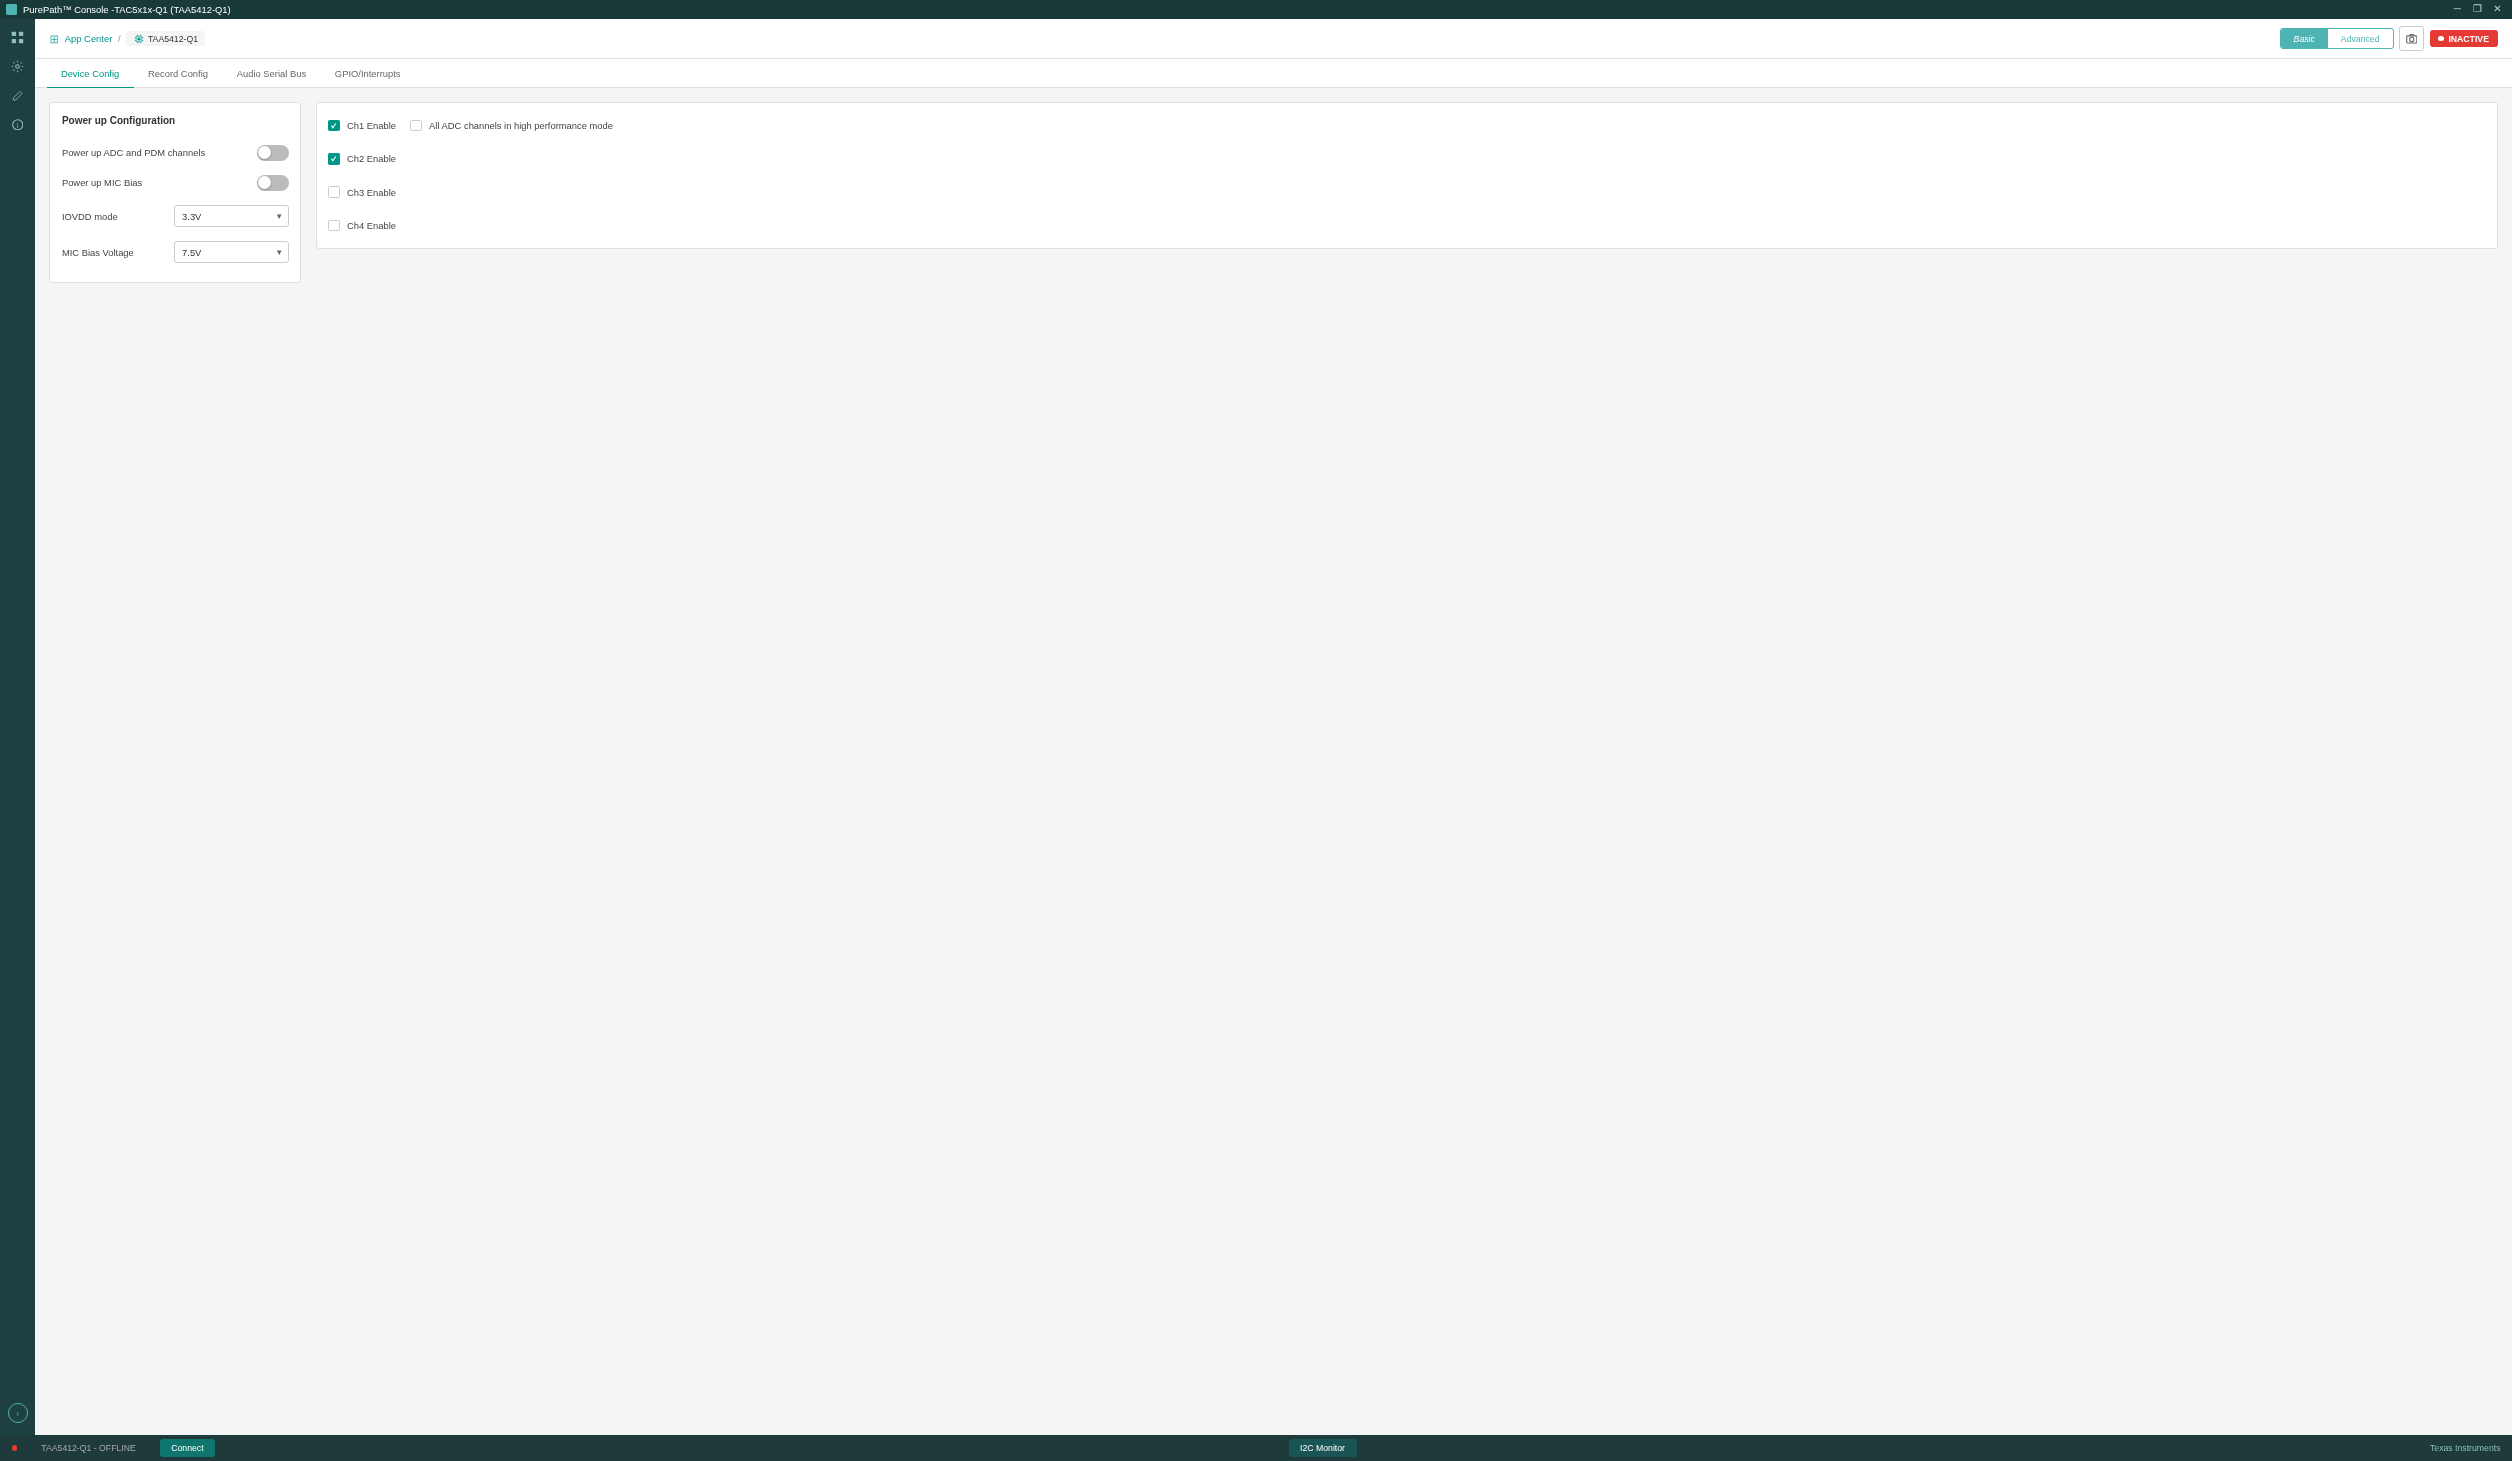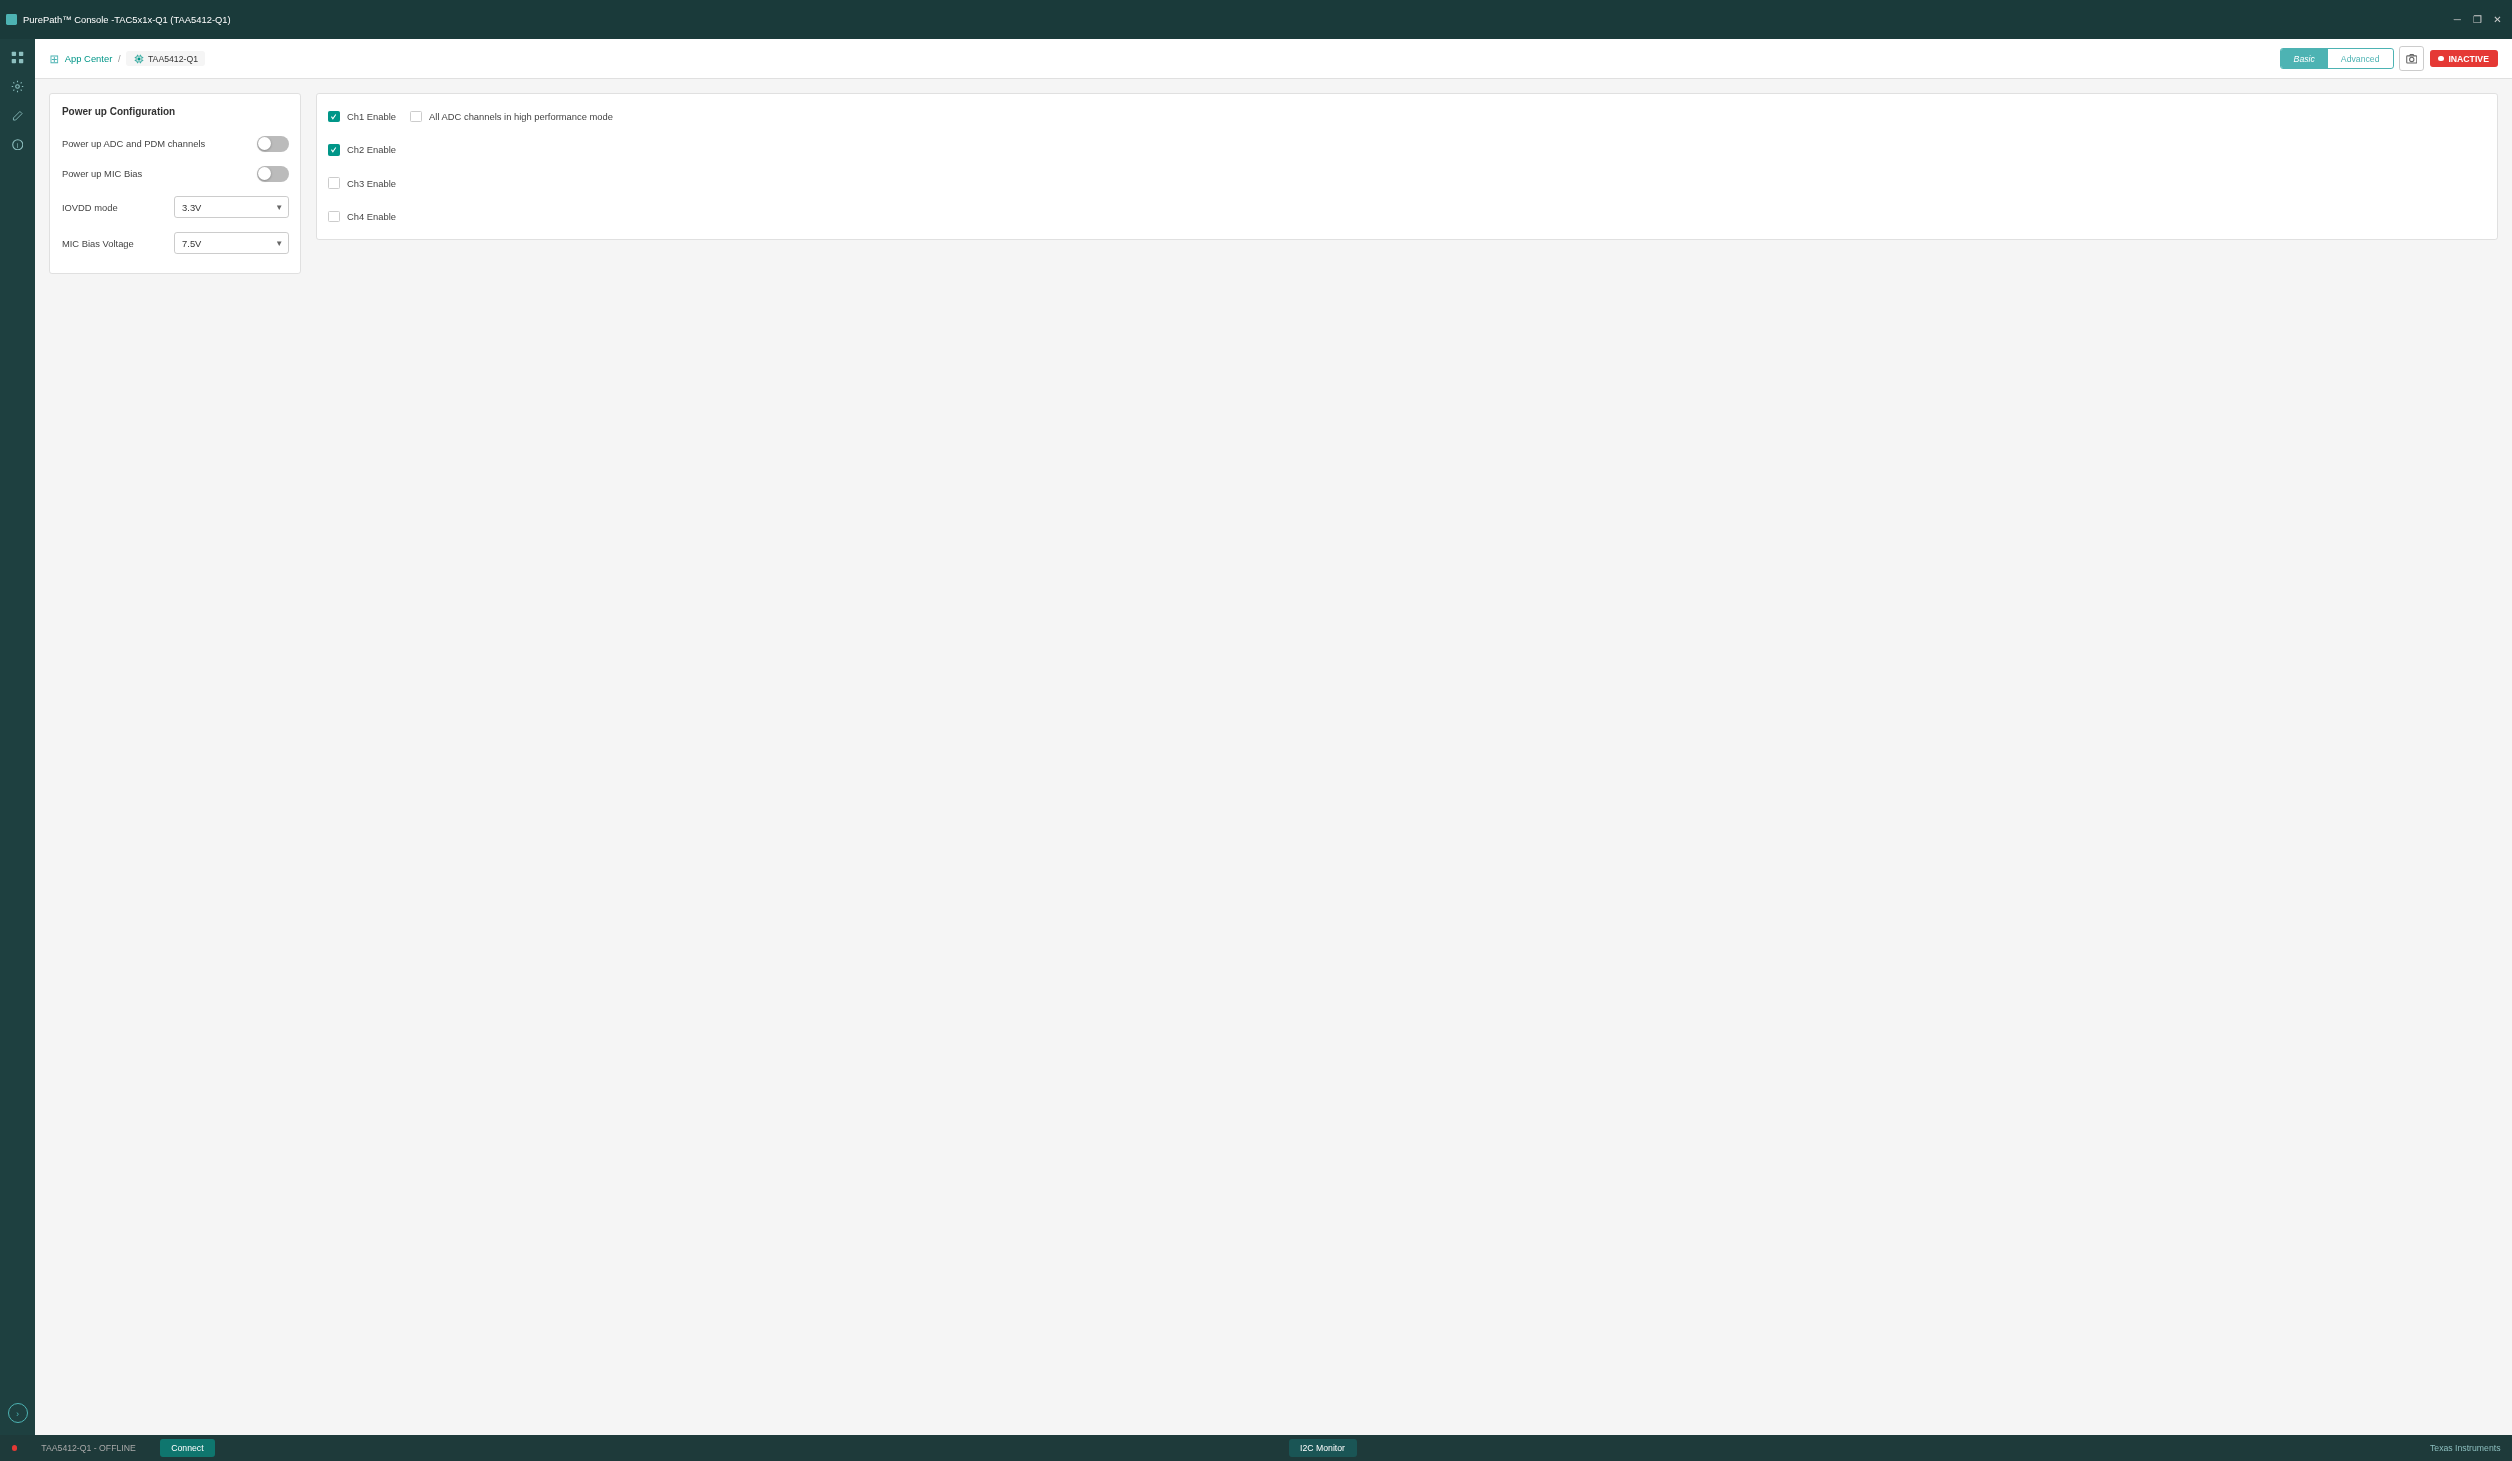--- a/index.html
+++ b/index.html
@@ -2,23 +2,22 @@
 <html style="font-size:11.5px"><head>
   <meta charset="utf-8">
   <style>
     * { box-sizing: border-box; margin: 0; padding: 0; }
     body { font-family: 'Segoe UI', Arial, sans-serif; font-size: 9.4px; background: #f0f0f0; display: flex; flex-direction: column; height: 100vh; overflow: hidden; }
 
     
     .title-bar {
       background: #1a3a3a;
       color: #fff;
-      height: 39px;
+      height: 19px;
       display: flex;
-      align-items: center;
       justify-content: space-between;
       padding: 0 5.8px;
       flex-shrink: 0;
     }
     .title-bar-left { display: flex; align-items: center; gap: 5.8px; font-size: 9.4px; }
     .title-bar-icon { width: 11.5px; height: 11.5px; background: #4db3b3; border-radius: 1.4px; display: inline-flex; align-items: center; justify-content: center; }
     .title-bar-controls { display: flex; gap: 2.9px; }
     .title-bar-controls button {
       background: none; border: none; color: #ccc; cursor: pointer; font-size: 10px; width: 17.3px; height: 17.3px;
       display: flex; align-items: center; justify-content: center;
@@ -273,20 +272,26 @@
             <path d="M5 4l1-2h4l1 2"></path>
           </svg>
         </div>
         <div class="inactive-badge">
           <div class="inactive-dot"></div>
           <span>INACTIVE</span>
         </div>
       </div>
     </div>
 
+    <div class="tabs-bar">
+      <div class="tab active">Device Config</div>
+      <div class="tab">Record Config</div>
+      <div class="tab">Audio Serial Bus</div>
+      <div class="tab">GPIO/Interrupts</div>
+    </div>
 
     <div class="page-content">
 
       <div class="card card-left">
         <div class="card-title">Power up Configuration</div>
 
         <div class="form-row">
           <span class="form-label">Power up ADC and PDM channels</span>
           <div class="toggle-switch off">
             <div class="toggle-knob"></div>

